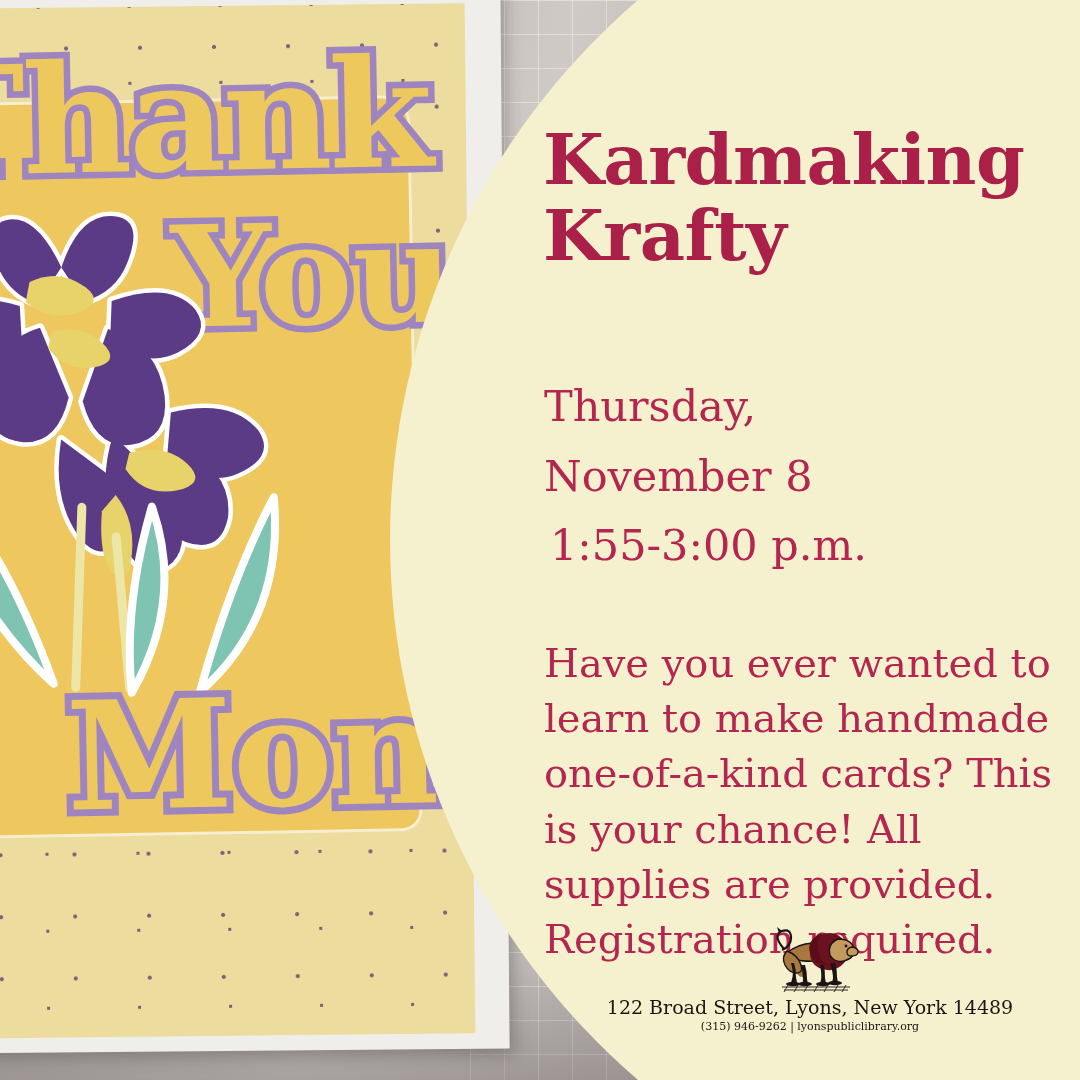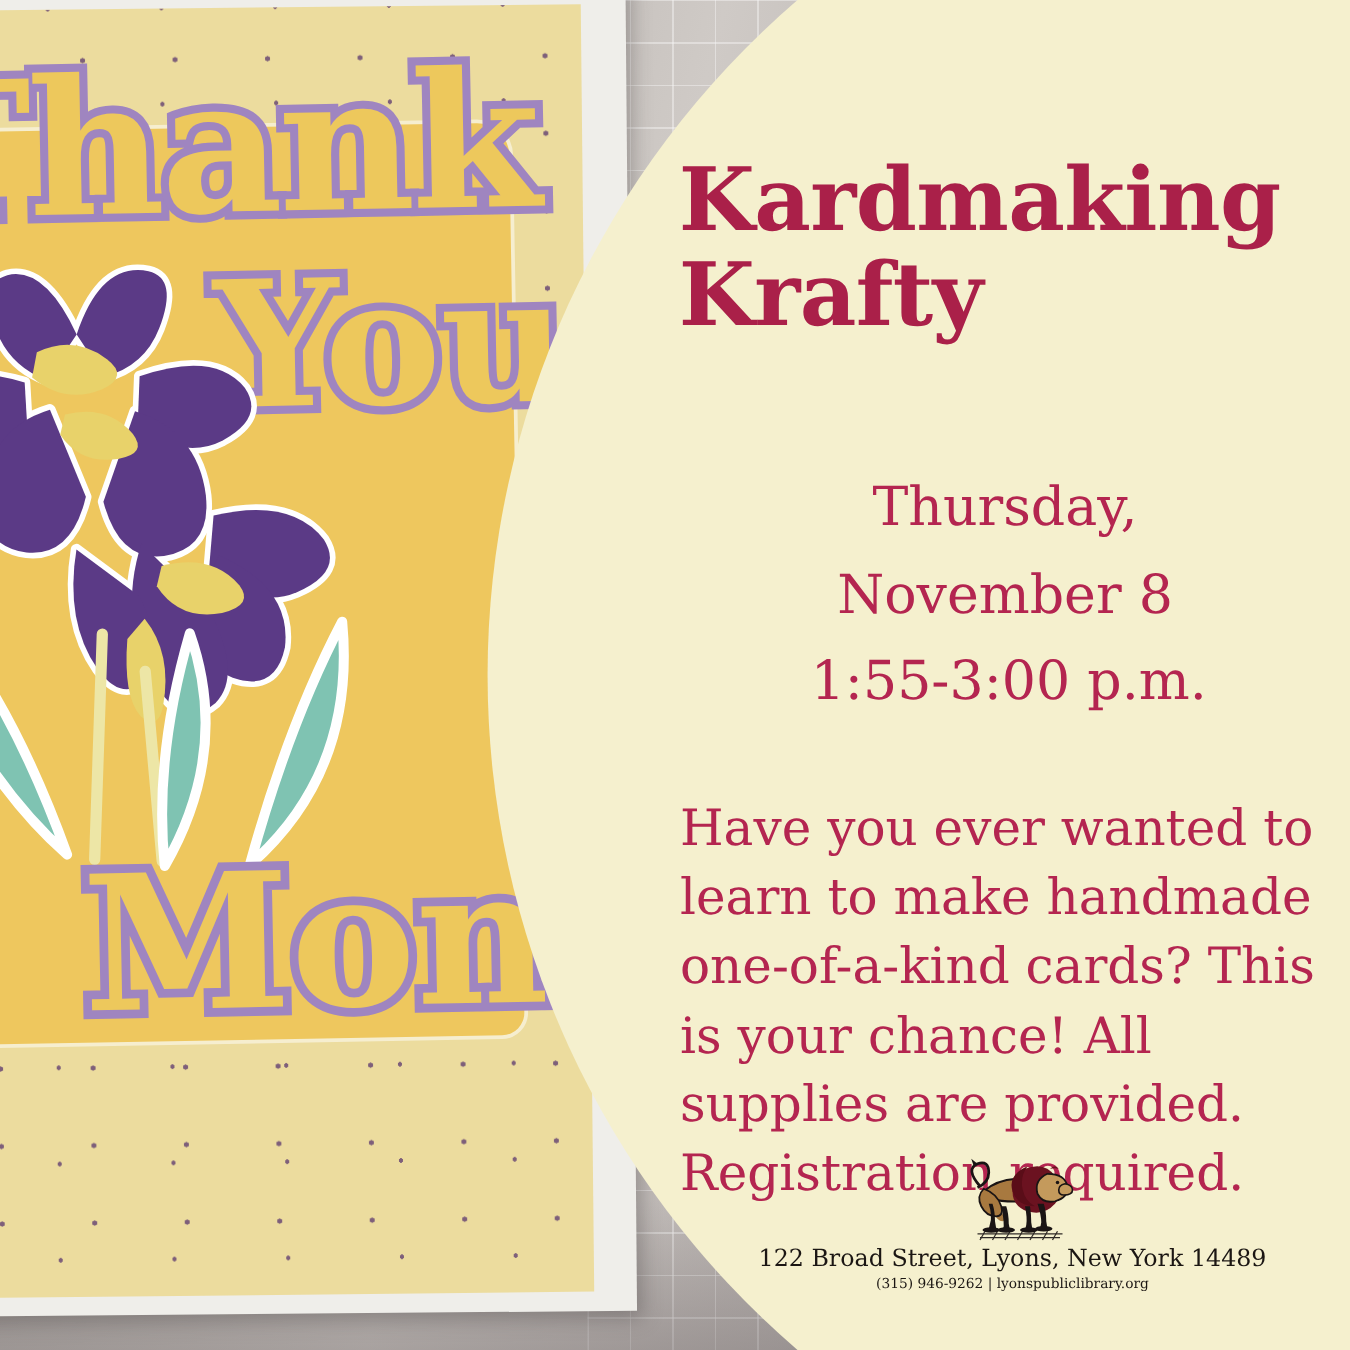--- a/index.html
+++ b/index.html
@@ -111,21 +111,20 @@
     line-height:1.08;
     color:#aa2049;
     letter-spacing:-0.5px;
   }
   .when{
     position:absolute;left:4px;top:372px;width:520px;
     font-family:"DejaVu Serif", serif;
     font-size:43px;
     line-height:1.62;
     color:#b42550;
-    text-align:center;
   }
   .when .l3{padding-left:6px;}
   .body{
     position:absolute;left:4px;top:636px;width:520px;
     font-family:"DejaVu Serif", serif;
     font-size:40px;
     line-height:1.38;
     color:#b42550;
   }
 

